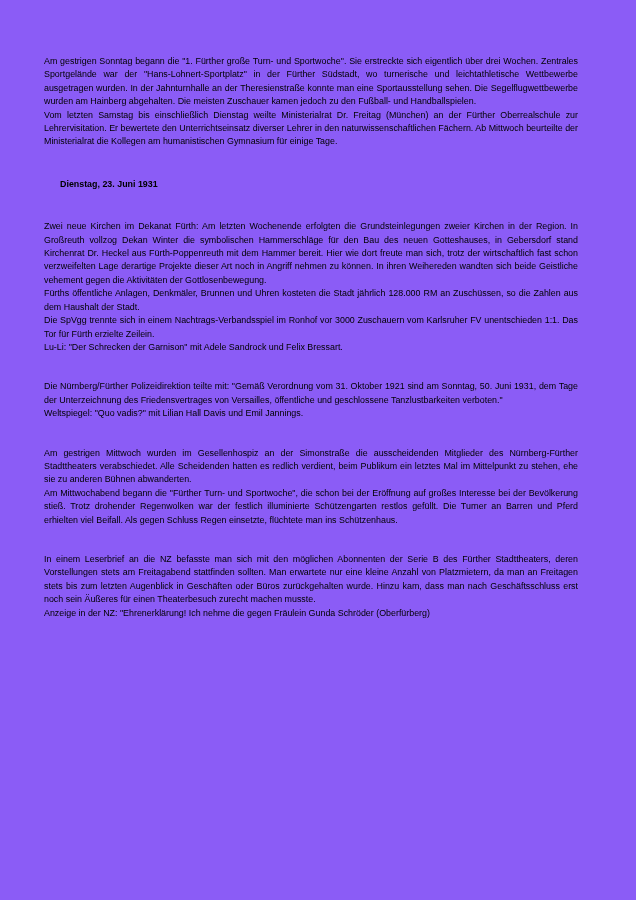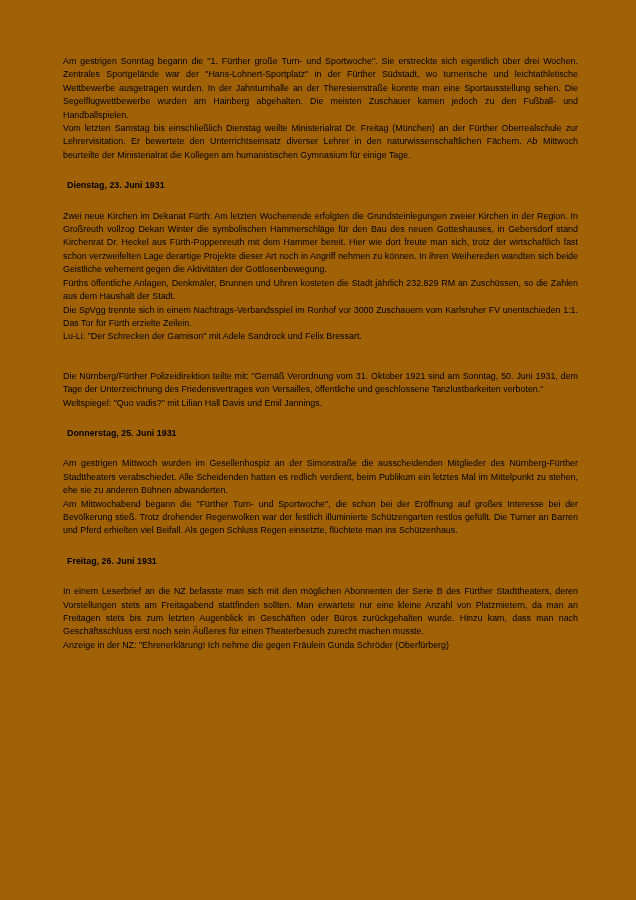--- a/index.html
+++ b/index.html
@@ -11,22 +11,22 @@
     width: 636px;
     height: 900px;
     font-family: "Liberation Sans", sans-serif;
     color: #000000;
     -webkit-font-smoothing: antialiased;
   }
   .page {
     box-sizing: border-box;
     width: 636px;
     height: 900px;
-    padding: 55px 58px 40px 63px;
-    background: #a16207;
+    padding: 55px 58px 40px 44px;
+    background: #8b5cf6;
     overflow: hidden;
   }
   .doc {
     font-size: 8.9px;
     line-height: 13.4px;
     text-align: justify;
   }
   .para {
     margin: 0 0 0 0;
     white-space: pre-line;
@@ -34,65 +34,63 @@
   .block {
     margin-bottom: 0;
   }
   .gap {
     height: 13px;
   }
   .heading {
     font-weight: bold;
     font-size: 8.9px;
     line-height: 13.4px;
-    margin: 4px;
+    margin: 16px;
     text-align: left;
   }
 </style>
 </head>
 <body>
 
 <div class="page">
   <div class="doc">
 
     <div class="block">
       <p class="para">Am gestrigen Sonntag begann die "1. Fürther große Turn- und Sportwoche". Sie erstreckte sich eigentlich über drei Wochen. Zentrales Sportgelände war der "Hans-Lohnert-Sportplatz" in der Fürther Südstadt, wo turnerische und leichtathletische Wettbewerbe ausgetragen wurden. In der Jahnturnhalle an der Theresienstraße konnte man eine Sportausstellung sehen. Die Segelflugwettbewerbe wurden am Hainberg abgehalten. Die meisten Zuschauer kamen jedoch zu den Fußball- und Handballspielen.</p>
       <p class="para">Vom letzten Samstag bis einschließlich Dienstag weilte Ministerialrat Dr. Freitag (München) an der Fürther Oberrealschule zur Lehrervisitation. Er bewertete den Unterrichtseinsatz diverser Lehrer in den naturwissenschaftlichen Fächern. Ab Mittwoch beurteilte der Ministerialrat die Kollegen am humanistischen Gymnasium für einige Tage.</p>
     </div>
 
     <div class="gap"></div>
     <p class="heading">Dienstag, 23. Juni 1931</p>
     <div class="gap"></div>
 
     <div class="block">
       <p class="para">Zwei neue Kirchen im Dekanat Fürth: Am letzten Wochenende erfolgten die Grundsteinlegungen zweier Kirchen in der Region. In Großreuth vollzog Dekan Winter die symbolischen Hammerschläge für den Bau des neuen Gotteshauses, in Gebersdorf stand Kirchenrat Dr. Heckel aus Fürth-Poppenreuth mit dem Hammer bereit. Hier wie dort freute man sich, trotz der wirtschaftlich fast schon verzweifelten Lage derartige Projekte dieser Art noch in Angriff nehmen zu können. In ihren Weihereden wandten sich beide Geistliche vehement gegen die Aktivitäten der Gottlosenbewegung.</p>
-      <p class="para">Fürths öffentliche Anlagen, Denkmäler, Brunnen und Uhren kosteten die Stadt jährlich 232.829 RM an Zuschüssen, so die Zahlen aus dem Haushalt der Stadt.</p>
+      <p class="para">Fürths öffentliche Anlagen, Denkmäler, Brunnen und Uhren kosteten die Stadt jährlich 128.000 RM an Zuschüssen, so die Zahlen aus dem Haushalt der Stadt.</p>
       <p class="para">Die SpVgg trennte sich in einem Nachtrags-Verbandsspiel im Ronhof vor 3000 Zuschauern vom Karlsruher FV unentschieden 1:1. Das Tor für Fürth erzielte Zeilein.</p>
       <p class="para">Lu-Li: "Der Schrecken der Garnison" mit Adele Sandrock und Felix Bressart.</p>
     </div>
 
     <div class="gap"></div>
     <div class="gap"></div>
 
     <div class="block">
       <p class="para">Die Nürnberg/Fürther Polizeidirektion teilte mit: "Gemäß Verordnung vom 31. Oktober 1921 sind am Sonntag, 50. Juni 1931, dem Tage der Unterzeichnung des Friedensvertrages von Versailles, öffentliche und geschlossene Tanzlustbarkeiten verboten."</p>
       <p class="para">Weltspiegel: "Quo vadis?" mit Lilian Hall Davis und Emil Jannings.</p>
     </div>
 
     <div class="gap"></div>
-    <p class="heading">Donnerstag, 25. Juni 1931</p>
     <div class="gap"></div>
 
     <div class="block">
       <p class="para">Am gestrigen Mittwoch wurden im Gesellenhospiz an der Simonstraße die ausscheidenden Mitglieder des Nürnberg-Fürther Stadttheaters verabschiedet. Alle Scheidenden hatten es redlich verdient, beim Publikum ein letztes Mal im Mittelpunkt zu stehen, ehe sie zu anderen Bühnen abwanderten.</p>
       <p class="para">Am Mittwochabend begann die "Fürther Turn- und Sportwoche", die schon bei der Eröffnung auf großes Interesse bei der Bevölkerung stieß. Trotz drohender Regenwolken war der festlich illuminierte Schützengarten restlos gefüllt. Die Turner an Barren und Pferd erhielten viel Beifall. Als gegen Schluss Regen einsetzte, flüchtete man ins Schützenhaus.</p>
     </div>
 
     <div class="gap"></div>
-    <p class="heading">Freitag, 26. Juni 1931</p>
     <div class="gap"></div>
 
     <div class="block">
       <p class="para">In einem Leserbrief an die NZ befasste man sich mit den möglichen Abonnenten der Serie B des Fürther Stadttheaters, deren Vorstellungen stets am Freitagabend stattfinden sollten. Man erwartete nur eine kleine Anzahl von Platzmietern, da man an Freitagen stets bis zum letzten Augenblick in Geschäften oder Büros zurückgehalten wurde. Hinzu kam, dass man nach Geschäftsschluss erst noch sein Äußeres für einen Theaterbesuch zurecht machen musste.</p>
       <p class="para">Anzeige in der NZ: "Ehrenerklärung! Ich nehme die gegen Fräulein Gunda Schröder (Oberfürberg)</p>
     </div>
 
   </div>
 </div>
 

